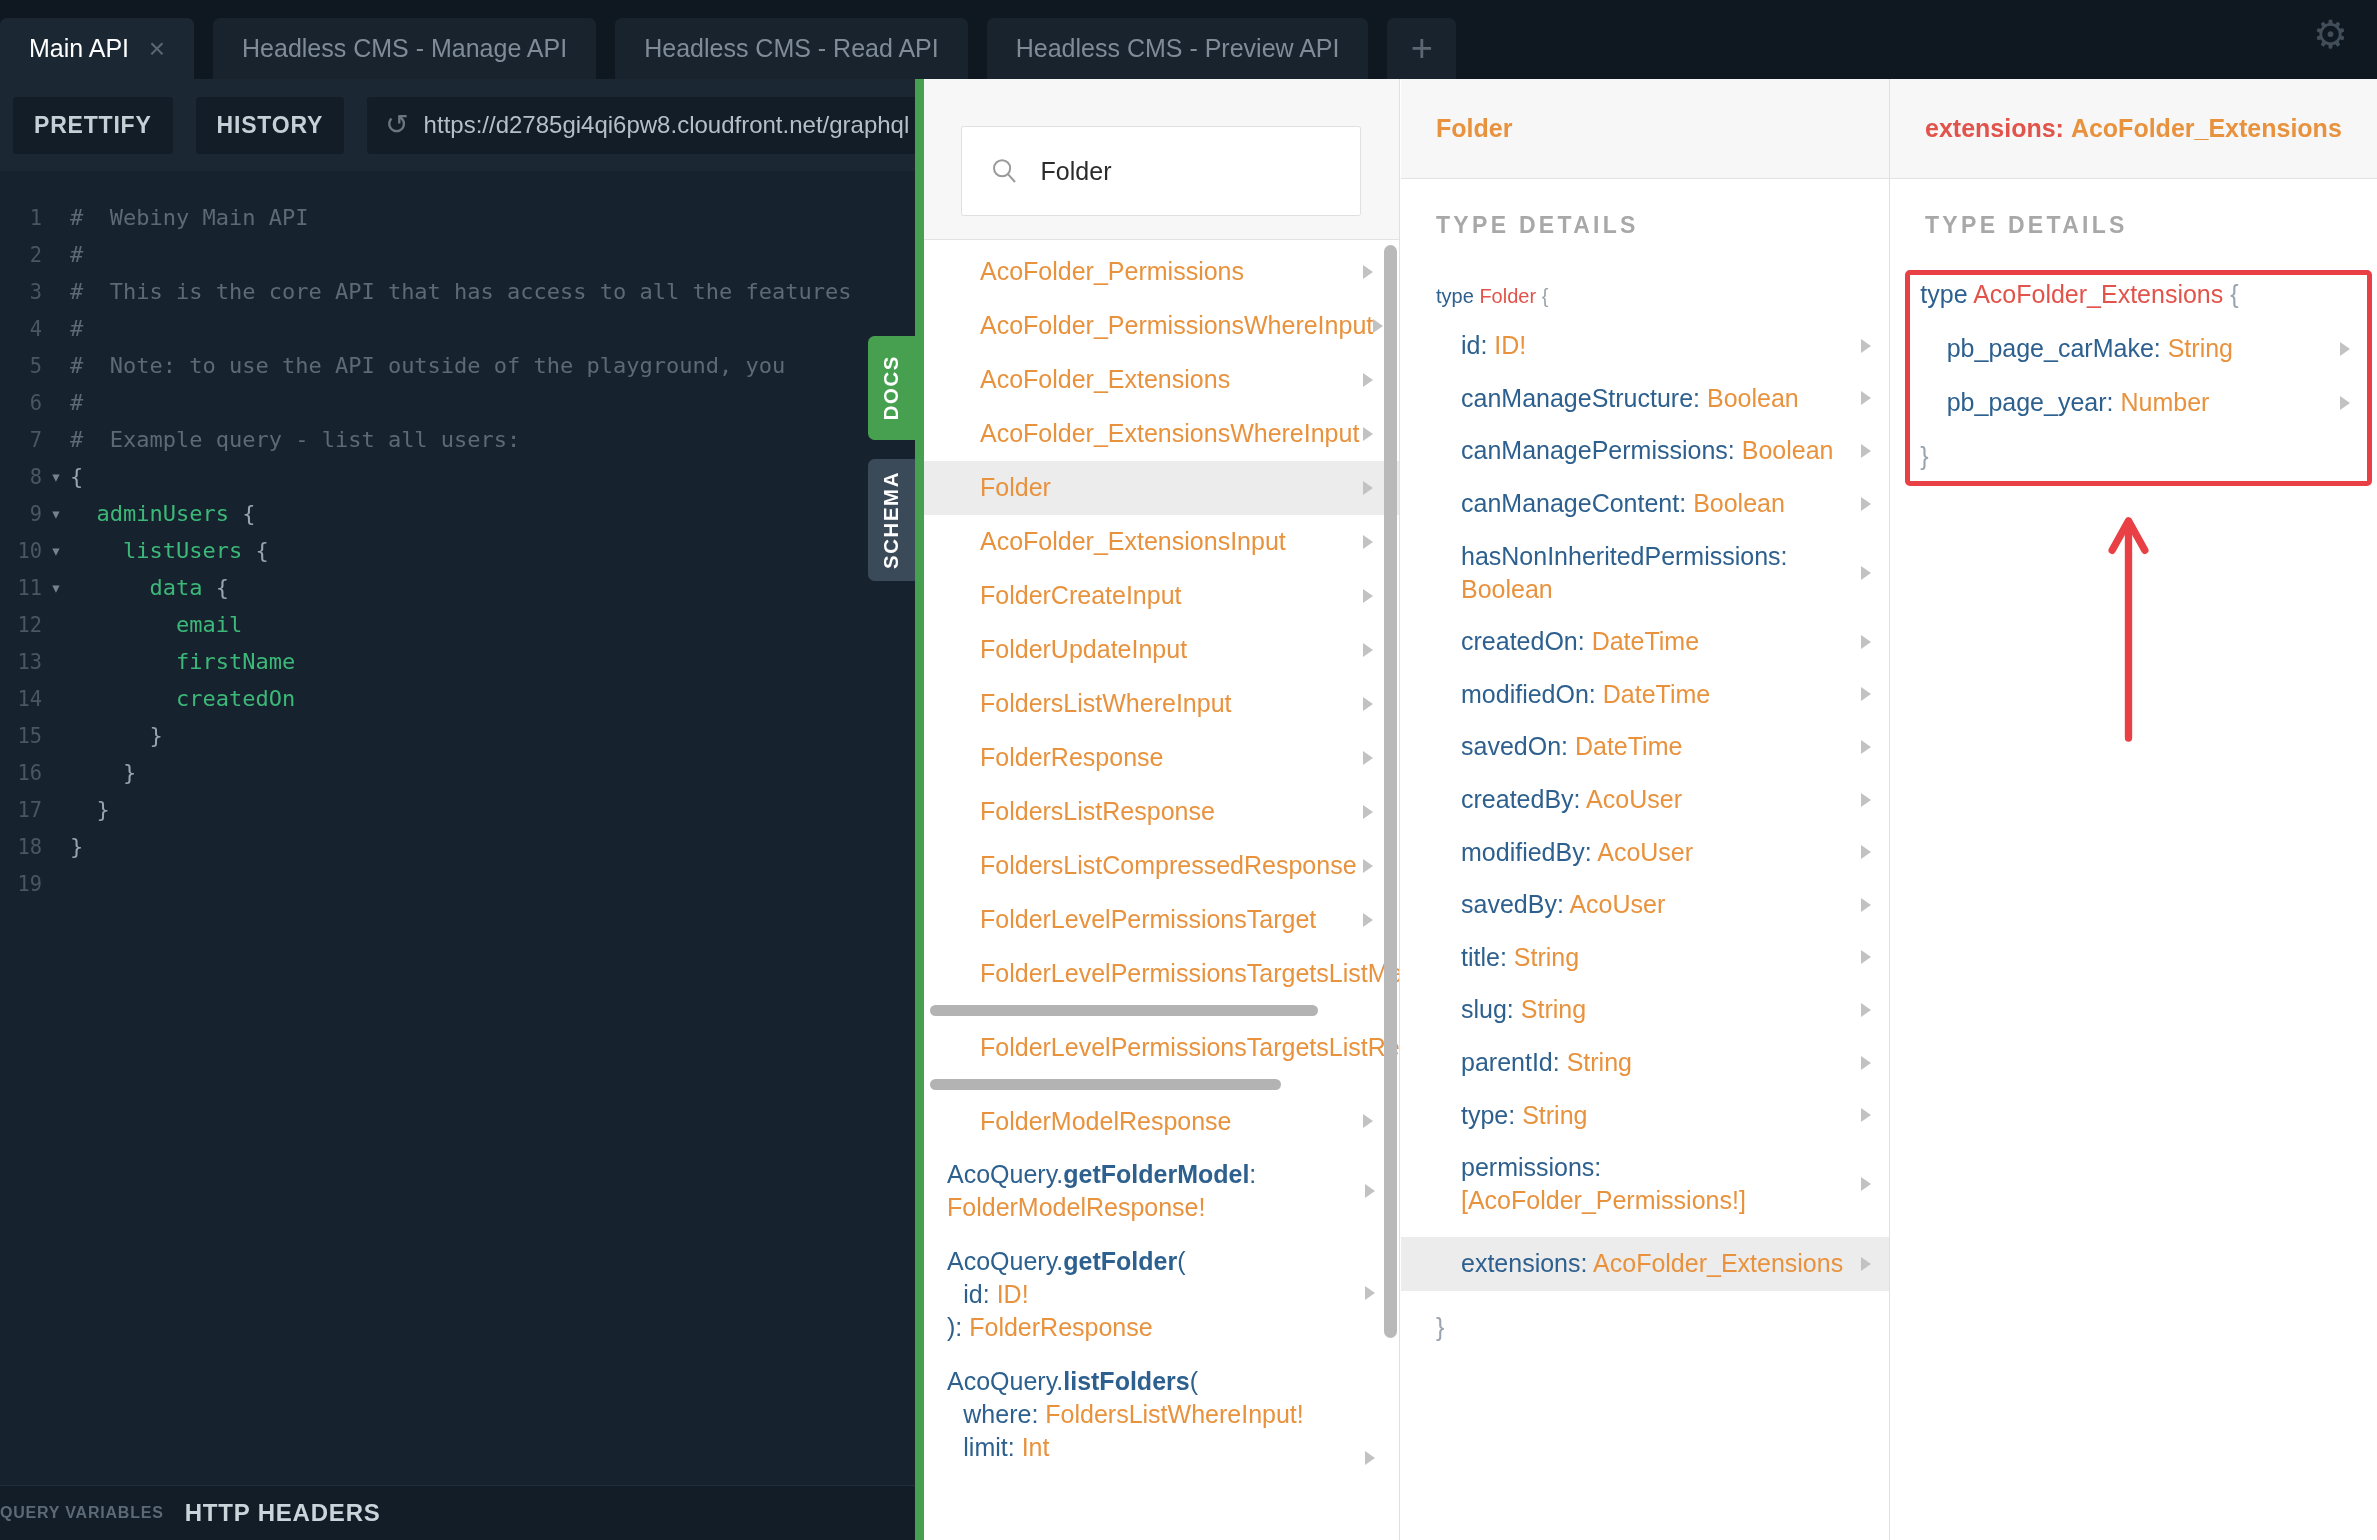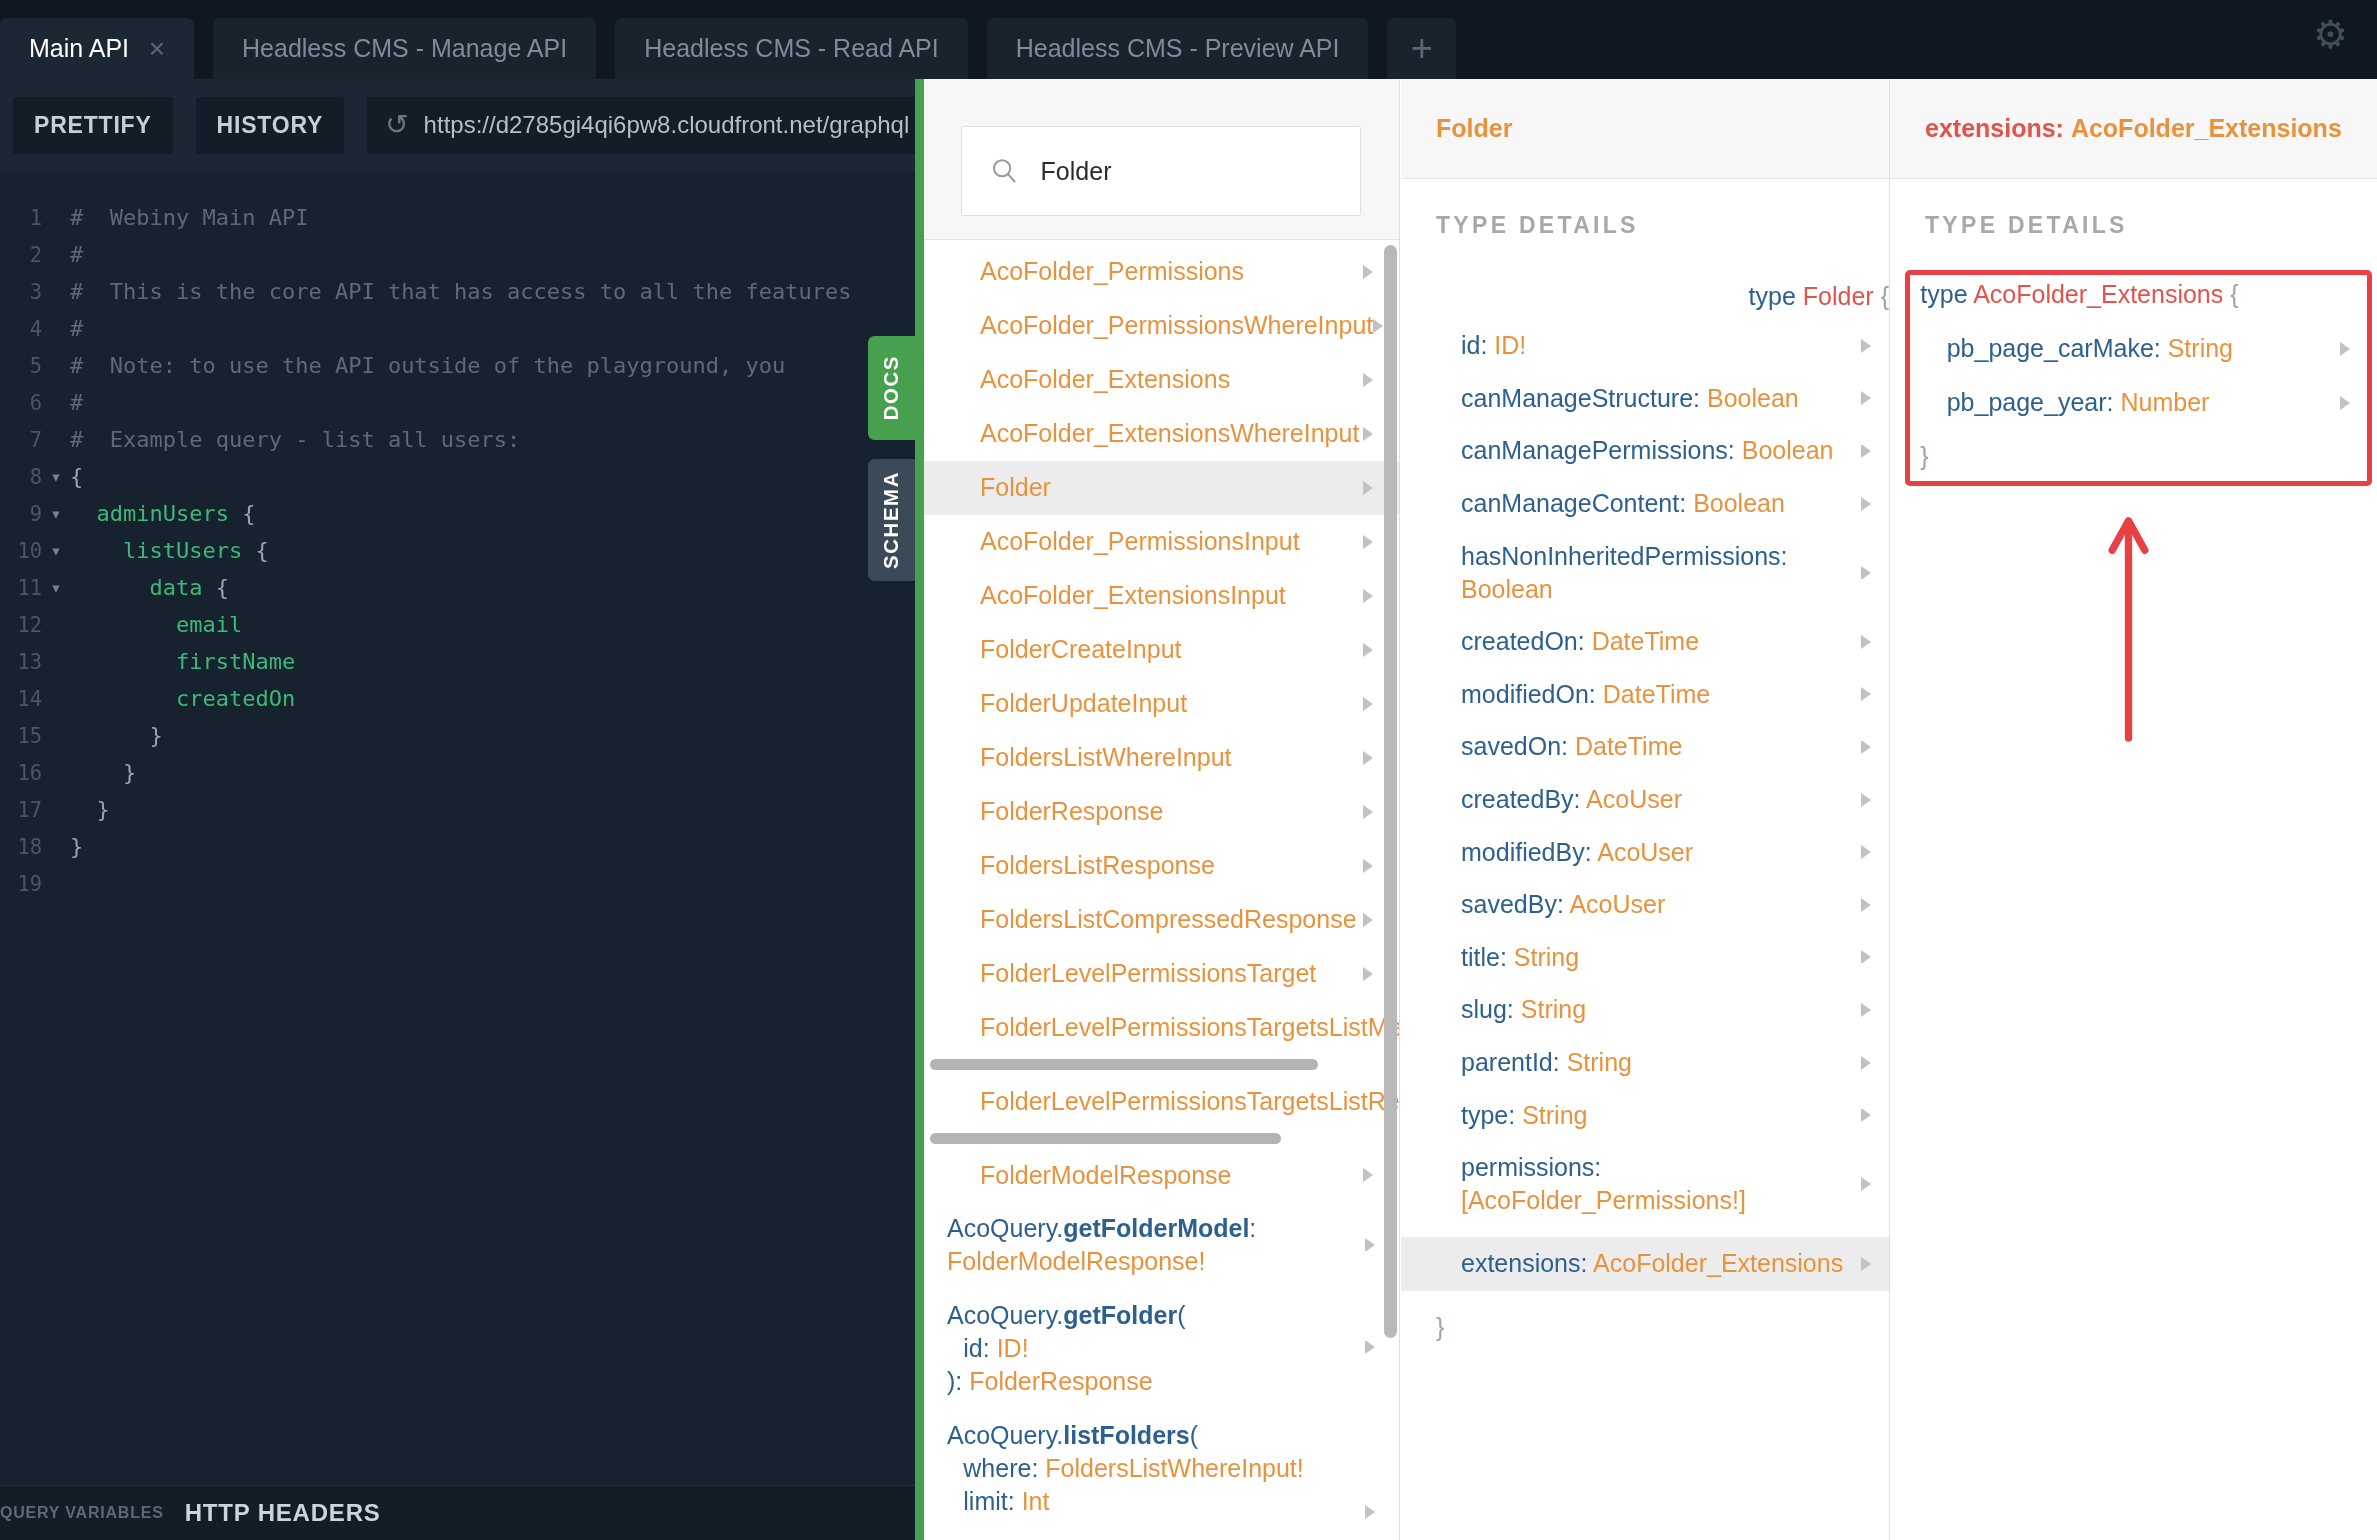--- a/index.html
+++ b/index.html
@@ -60,21 +60,21 @@
   .qb{color:#2d608e;} .qbb{color:#2d608e;font-weight:bold;} .qo{color:#e8923d;}
   .qindent{padding-left:16.3px;}
   .vscroll{position:absolute;right:2.4px;top:166px;width:12.2px;height:1093px;background:#b9b9b9;border-radius:6.5px;}
 
   
   .col3{position:absolute;left:1401px;top:79px;width:489px;height:1461px;background:#fff;border-right:0.8px solid #e0e0e0;box-sizing:border-box;}
   .col4{position:absolute;left:1890px;top:79px;width:488px;height:1461px;background:#fff;box-sizing:border-box;}
   .panelhead{height:100px;background:#f7f7f7;border-bottom:0.8px solid #e3e3e3;display:flex;align-items:center;padding:0 35px;box-sizing:border-box;font-size:25px;font-weight:bold;white-space:nowrap;}
   .orange{color:#e8923d;} .red{color:#e2534b;} .blue{color:#2d608e;} .gray{color:#9aa4ae;}
   .section{margin:33px 0 0 35px;font-size:23px;font-weight:bold;letter-spacing:3.3px;color:#a8a8a8;}
-  .decl{margin:41px 0 0 35px;font-size:25px;line-height:33px;text-align:right;}
+  .decl{margin:41px 0 0 35px;font-size:20px;line-height:33px;}
   .fields{margin-top:16.3px;}
   .frow{position:relative;padding:0 37px 0 60px;font-size:25px;line-height:33px;margin-bottom:19.6px;box-sizing:border-box;}
   .frow .arr{position:absolute;right:18px;top:50%;transform:translateY(-50%);margin-left:0;}
   .frow.hl{background:#ececec;padding-top:10.6px;padding-bottom:10.6px;}
   .fclose{margin:1.6px 0 0 35px;font-size:25px;color:#9aa4ae;line-height:33px;}
 
   
   .redbox{position:absolute;left:14.7px;top:191px;width:467px;border:5.7px solid #e84045;border-radius:4.9px;padding:3.3px 0 8.2px 0;box-sizing:border-box;background:transparent;}
   .redbox .decl4{margin:0 0 0 10.6px;font-size:25px;line-height:33px;}
   .frow4{position:relative;padding:0 33px 0 37px;font-size:25px;line-height:33px;margin-top:21px;}
@@ -247,24 +247,20 @@
       <div class="drow">
           <span class="tname">AcoFolder_Extensions</span>
           <span class="arr"></span>
         </div>
       <div class="drow">
           <span class="tname">AcoFolder_ExtensionsWhereInput</span>
           <span class="arr"></span>
         </div>
       <div class="drow hl">
           <span class="tname">Folder</span>
-          <span class="arr"></span>
-        </div>
-      <div class="drow">
-          <span class="tname">AcoFolder_PermissionsInput</span>
           <span class="arr"></span>
         </div>
       <div class="drow">
           <span class="tname">AcoFolder_ExtensionsInput</span>
           <span class="arr"></span>
         </div>
       <div class="drow">
           <span class="tname">FolderCreateInput</span>
           <span class="arr"></span>
         </div>

